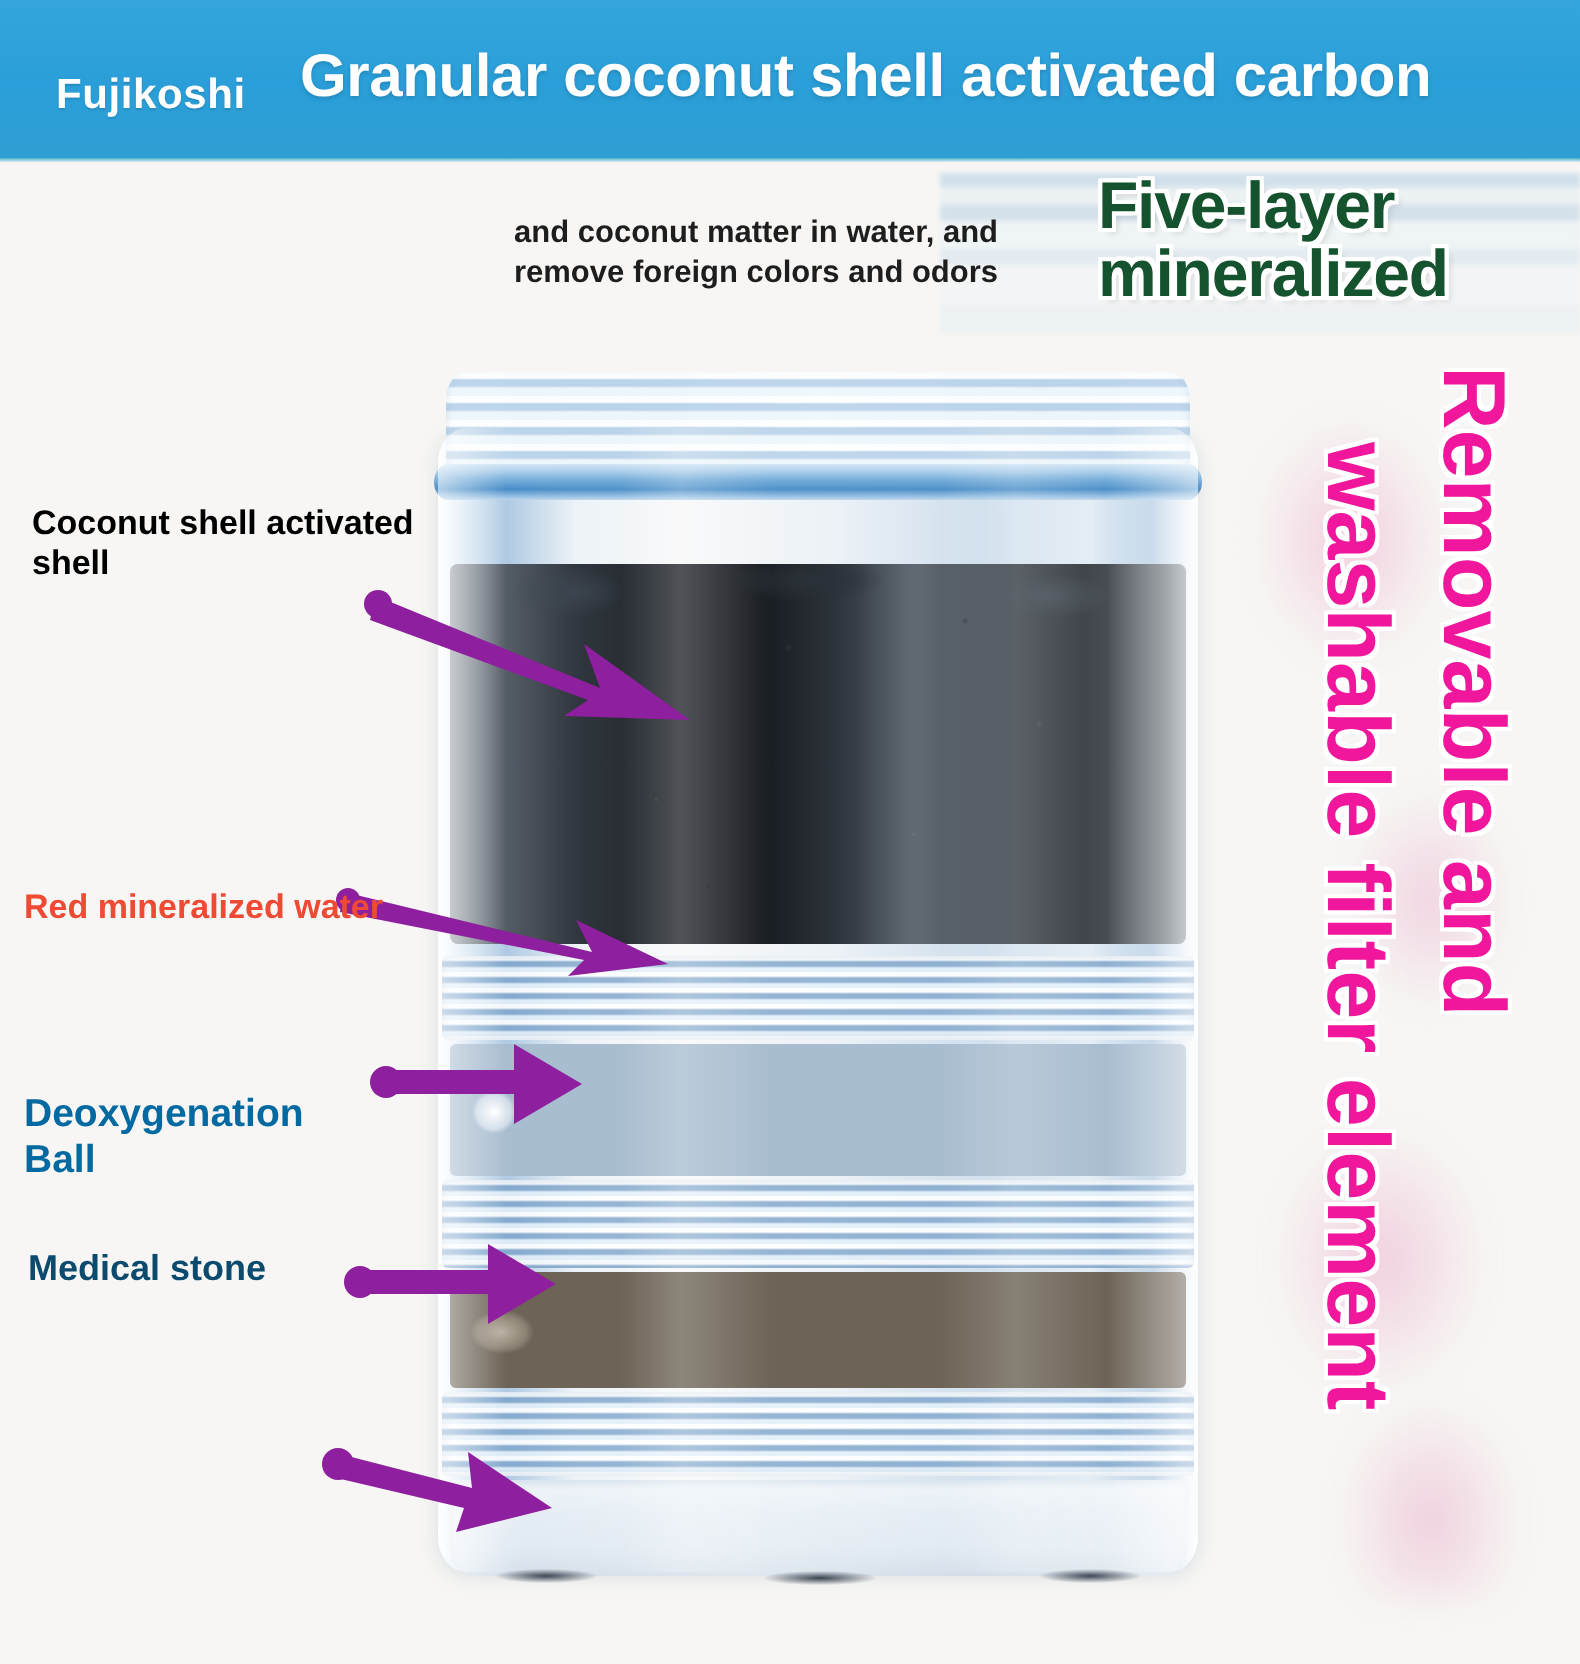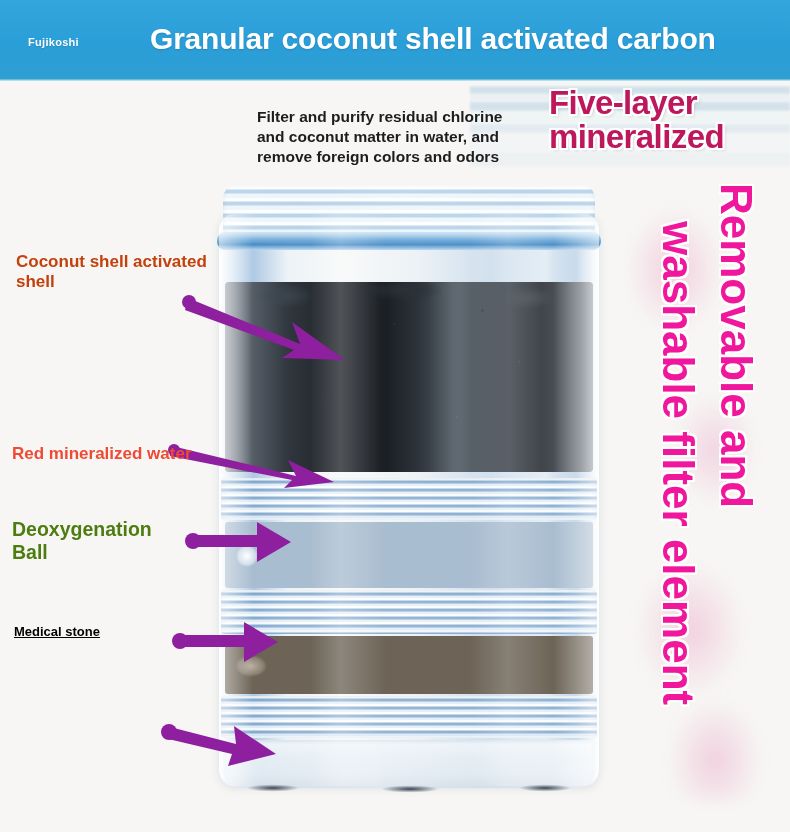--- a/index.html
+++ b/index.html
@@ -15,21 +15,21 @@
     position:absolute;left:0;top:0;width:790px;height:79px;
     background:linear-gradient(180deg,#34a6dd 0%,#2a9ed8 55%,#2e9fd4 100%);
     box-shadow:0 1px 0 #5bbcd8;
   }
   .header:after{
     content:"";position:absolute;left:0;bottom:-2px;width:790px;height:2px;
     background:linear-gradient(180deg,#49b0c8,#d8eef4);
   }
   .brand{
     position:absolute;left:28px;top:36px;
-    color:#ffffff;font-size:11px;font-weight:600;letter-spacing:.3px;
+    color:#ffffff;font-size:21px;font-weight:600;letter-spacing:.3px;
     text-shadow:0 1px 1px rgba(0,0,0,.12);
   }
   .header-title{
     position:absolute;left:150px;top:22px;width:540px;
     color:#ffffff;font-size:30px;font-weight:bold;letter-spacing:-.2px;
     text-shadow:0 1px 2px rgba(0,0,0,.15);
     white-space:nowrap;
   }
 
   
@@ -62,21 +62,21 @@
   
   .desc{
     position:absolute;left:257px;top:107px;width:290px;
     color:#1d1d1d;font-size:15.5px;font-weight:bold;line-height:1.28;
   }
   .desc div{white-space:nowrap;}
 
   
   .fivelayer{
     position:absolute;left:549px;top:86px;width:240px;
-    font-size:33px;font-weight:bold;line-height:1.02;color:#be185d;
+    font-size:33px;font-weight:bold;line-height:1.02;color:#14532d;
     letter-spacing:-.6px;
     text-shadow:
        2px 0 0 #fff, -2px 0 0 #fff, 0 2px 0 #fff, 0 -2px 0 #fff,
        2px 2px 0 #fff, -2px 2px 0 #fff, 2px -2px 0 #fff, -2px -2px 0 #fff,
        3px 3px 3px rgba(0,0,0,.10);
   }
   .fivelayer div{white-space:nowrap;}
 
   
   .vert-wrap{position:absolute;left:640px;top:175px;width:150px;height:630px;}
@@ -235,44 +235,43 @@
     background:linear-gradient(90deg,
       rgba(255,255,255,.55) 0%, rgba(255,255,255,.0) 9%,
       rgba(255,255,255,.0) 24%, rgba(255,255,255,.22) 32%,
       rgba(255,255,255,.0) 44%, rgba(255,255,255,.0) 66%,
       rgba(255,255,255,.18) 76%, rgba(255,255,255,.0) 88%,
       rgba(255,255,255,.55) 100%);
   }
 
   
   .lbl{position:absolute;font-weight:bold;line-height:1.2;white-space:nowrap;}
-  .lbl-carbon{left:16px;top:252px;font-size:17px;color:#c2410c;white-space:normal;width:200px;}
+  .lbl-carbon{left:16px;top:252px;font-size:17px;color:#000000;white-space:normal;width:200px;}
   .lbl-red   {left:12px;top:444px;font-size:17px;color:#ef4a34;}
-  .lbl-deoxy {left:12px;top:518px;font-size:19.5px;color:#4d7c0f;white-space:normal;width:180px;}
-  .lbl-med   {left:14px;top:624px;font-size:13px;color:#000000;text-decoration:underline;}
+  .lbl-deoxy {left:12px;top:546px;font-size:19.5px;color:#0369a1;white-space:normal;width:180px;}
+  .lbl-med   {left:14px;top:624px;font-size:18px;color:#0c4a6e;}
   .lbl-ceram {left:14px;top:718px;font-size:27px;color:#ec5a1e;}
 
   
   .arrow{position:absolute;}
 </style>
 </head>
 <body>
 
 <div id="stage">
 
   <div class="bluebands"></div>
   <div class="pinkhaze"></div>
 
   <div class="header">
     <div class="brand">Fujikoshi</div>
     <div class="header-title">Granular coconut shell activated carbon</div>
   </div>
 
   <div class="desc">
-    <div>Filter and purify residual chlorine</div>
     <div>and coconut matter in water, and</div>
     <div>remove foreign colors and odors</div>
   </div>
 
   <div class="fivelayer">
     <div>Five-layer</div>
     <div>mineralized</div>
   </div>
 
   <div class="vert-wrap">

